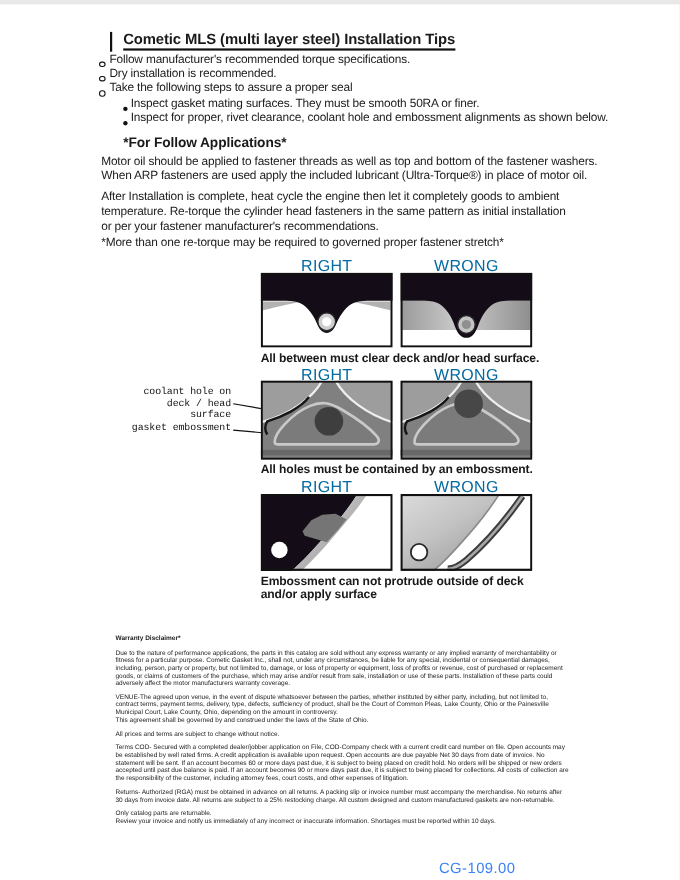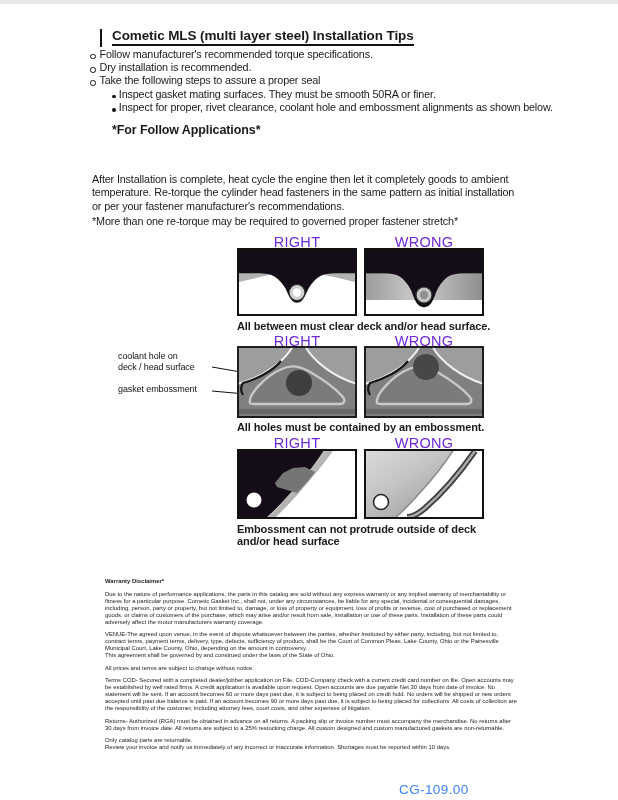--- a/index.html
+++ b/index.html
@@ -8,43 +8,43 @@
     font-family:"Liberation Sans","DejaVu Sans",sans-serif;color:#1a1a1a;
     overflow:hidden;margin:4px auto;
   }
   .abs{position:absolute;}
   
   .title{left:112px;top:24px;font-size:13.5px;font-weight:bold;
          border-bottom:2px solid #111;padding-bottom:1px;letter-spacing:-0.1px;}
   .title-tick{left:100px;top:25px;width:2px;height:18px;background:#111;}
   
   .intro{left:90px;top:44px;font-size:10.8px;line-height:13.2px;letter-spacing:-0.15px;}
-  .brow{display:flex;align-items:center;}
+  .brow{display:flex;align-items:flex-end;}
   .brow .mk1{flex:0 0 auto;width:3.5px;height:3.5px;border:1px solid #111;border-radius:50%;
              margin:4.2px 4px 0 0;}
   .brow .mk2{flex:0 0 auto;width:3.8px;height:3.8px;background:#111;border-radius:50%;
              margin:4.4px 3px 0 0;}
   .brow.sub{margin-left:22px;}
   
   .h2{left:112px;top:119px;font-size:12.5px;font-weight:bold;letter-spacing:-0.1px;}
   .para{left:92px;font-size:10.8px;line-height:13.4px;letter-spacing:-0.15px;white-space:pre-line;}
   .p1{top:137px;}
   .p2{top:169px;}
   .p3{top:211px;}
   
-  .fig-h{width:120px;text-align:center;font-size:14.5px;letter-spacing:0.3px;color:#6d28d9;}
+  .fig-h{width:120px;text-align:center;font-size:14.5px;letter-spacing:0.3px;color:#0369a1;}
   .panel{width:120px;}
   .panel svg{display:block;width:120px;}
   .caption{font-size:11px;font-weight:bold;letter-spacing:-0.1px;line-height:12px;white-space:pre-line;}
   .fl{left:237px;} .fr{left:364px;}
   .f1h{top:230px;} .f1p{top:244px;} .f1c{top:316px;left:237px;}
   .f2h{top:329px;} .f2p{top:342px;} .f2c{top:417px;left:237px;width:248px;text-align:left;}
   .f3h{top:431px;} .f3p{top:445px;} .f3c{top:519px;left:237px;width:272px;}
-  .fig-label{font-size:9px;line-height:10.5px;letter-spacing:-0.1px;text-align:left;
-             width:92px;left:118px;white-space:pre-line;color:#111;}
+  .fig-label{font-size:9px;line-height:10.5px;letter-spacing:-0.1px;text-align:right;
+             width:92px;left:118px;white-space:pre-line;color:#111;font-family:Liberation Mono, monospace;}
   .lab1{top:347px;} .lab2{top:380px;}
   .pointer-svg{left:205px;top:355px;}
   
   .fineprint{left:105px;top:574px;width:413px;font-size:5.9px;line-height:7px;color:#222;
              letter-spacing:0;}
   .fineprint .fp{margin:0 0 5.5px 0;white-space:pre-line;}
   .fineprint .fph{font-weight:bold;}
   
   .footer{left:399px;top:778px;font-size:13.5px;letter-spacing:0.4px;color:#3b82f6;}
 </style>
@@ -73,20 +73,22 @@
       <span class="mk2"></span>
       <span>Inspect gasket mating surfaces.  They must be smooth 50RA or finer.</span>
     </div>
     <div class="brow sub">
       <span class="mk2"></span>
       <span>Inspect for proper, rivet clearance, coolant hole and embossment alignments as shown below.</span>
     </div>
   </div>
 
   <div class="abs h2">*For Follow Applications*</div>
+  <div class="abs para p1">Motor oil should be applied to fastener threads as well as top and bottom of the fastener washers.
+When ARP fasteners are used apply the included lubricant (Ultra-Torque®) in place of motor oil.</div>
   <div class="abs para p2">After Installation is complete, heat cycle the engine then let it completely goods to ambient
 temperature. Re-torque the cylinder head fasteners in the same pattern as initial installation
 or per your fastener manufacturer's recommendations.</div>
   <div class="abs para p3">*More than one re-torque may be required to governed proper fastener stretch*</div>
 
   <div class="abs fig-h fl f1h">RIGHT</div>
   <div class="abs fig-h fr f1h">WRONG</div>
 
   <div class="abs panel fl f1p">
     <svg viewBox="0 0 120 68" width="120" height="68">
@@ -190,21 +192,21 @@
       <rect width="120" height="70" fill="#ffffff"></rect>
       <path d="M0,0 H90 C80,16 65,34 53,47 C45,56 37,64 30,70 H0 Z" fill="url(#f3w)"></path>
       <path d="M90,0 C80,16 65,34 53,47 C45,56 37,64 30,70" fill="none" stroke="#8a8a8a" stroke-width="1.5"></path>
       <path d="M111,2 C97,22 80,43 60,60 C54,65 48,68 43,68" fill="none" stroke="#3c3c3c" stroke-width="6"></path>
       <path d="M111,2 C97,22 80,43 60,60 C54,65 48,68 43,68" fill="none" stroke="#a8a8a8" stroke-width="2.4"></path>
       <circle cx="17" cy="53" r="7.5" fill="#ffffff" stroke="#2a2a2a" stroke-width="1.6"></circle>
       <rect x="1" y="1" width="118" height="68" fill="none" stroke="#111111" stroke-width="2"></rect>
     </svg>
   </div>
   <div class="abs caption f3c">Embossment can not protrude outside of deck
-and/or head surface</div>
+and/or apply surface</div>
 
   <div class="abs fineprint">
     <div class="fp fph">Warranty Disclaimer*</div>
     <div class="fp">Due to the nature of performance applications, the parts in this catalog are sold without any express warranty or any implied warranty of merchantability or fitness for a particular purpose.  Cometic Gasket Inc., shall not, under any circumstances, be liable for any special, incidental or consequential damages, including, person, party or property, but not limited to, damage, or loss of property or equipment, loss of profits or revenue, cost of purchased or replacement goods, or claims of customers of the purchase, which may arise and/or result from sale, installation or use of these parts.  Installation of these parts could adversely affect the motor manufacturers warranty coverage.</div>
     <div class="fp">VENUE-The agreed upon venue, in the event of dispute whatsoever between the parties, whether instituted by either party, including, but not limited to, contract terms, payment terms, delivery, type, defects, sufficiency of product, shall be the Court of Common Pleas, Lake County, Ohio or the Painesville Municipal Court, Lake County, Ohio, depending on the amount in controversy.
 This agreement shall be governed by and construed under the laws of the State of Ohio.</div>
     <div class="fp">All prices and terms are subject to change without notice.</div>
     <div class="fp">Terms COD- Secured with a completed dealer/jobber application on File, COD-Company check with a current credit card number on file.  Open accounts may be established by well rated firms.  A credit application is available upon request.  Open accounts are due payable Net 30 days from date of invoice.  No statement will be sent.  If an account becomes 60 or more days past due, it is subject to being placed on credit hold.  No orders will be shipped or new orders accepted until past due balance is paid.  If an account becomes 90 or more days past due, it is subject to being placed for collections.  All costs of collection are the responsibility of the customer, including attorney fees, court costs, and other expenses of litigation.</div>
     <div class="fp">Returns- Authorized (RGA) must be obtained in advance on all returns.  A packing slip or invoice number must accompany the merchandise.  No returns after 30 days from invoice date.  All returns are subject to a 25% restocking charge.  All custom designed and custom manufactured gaskets are non-returnable.</div>
     <div class="fp">Only catalog parts are returnable.

